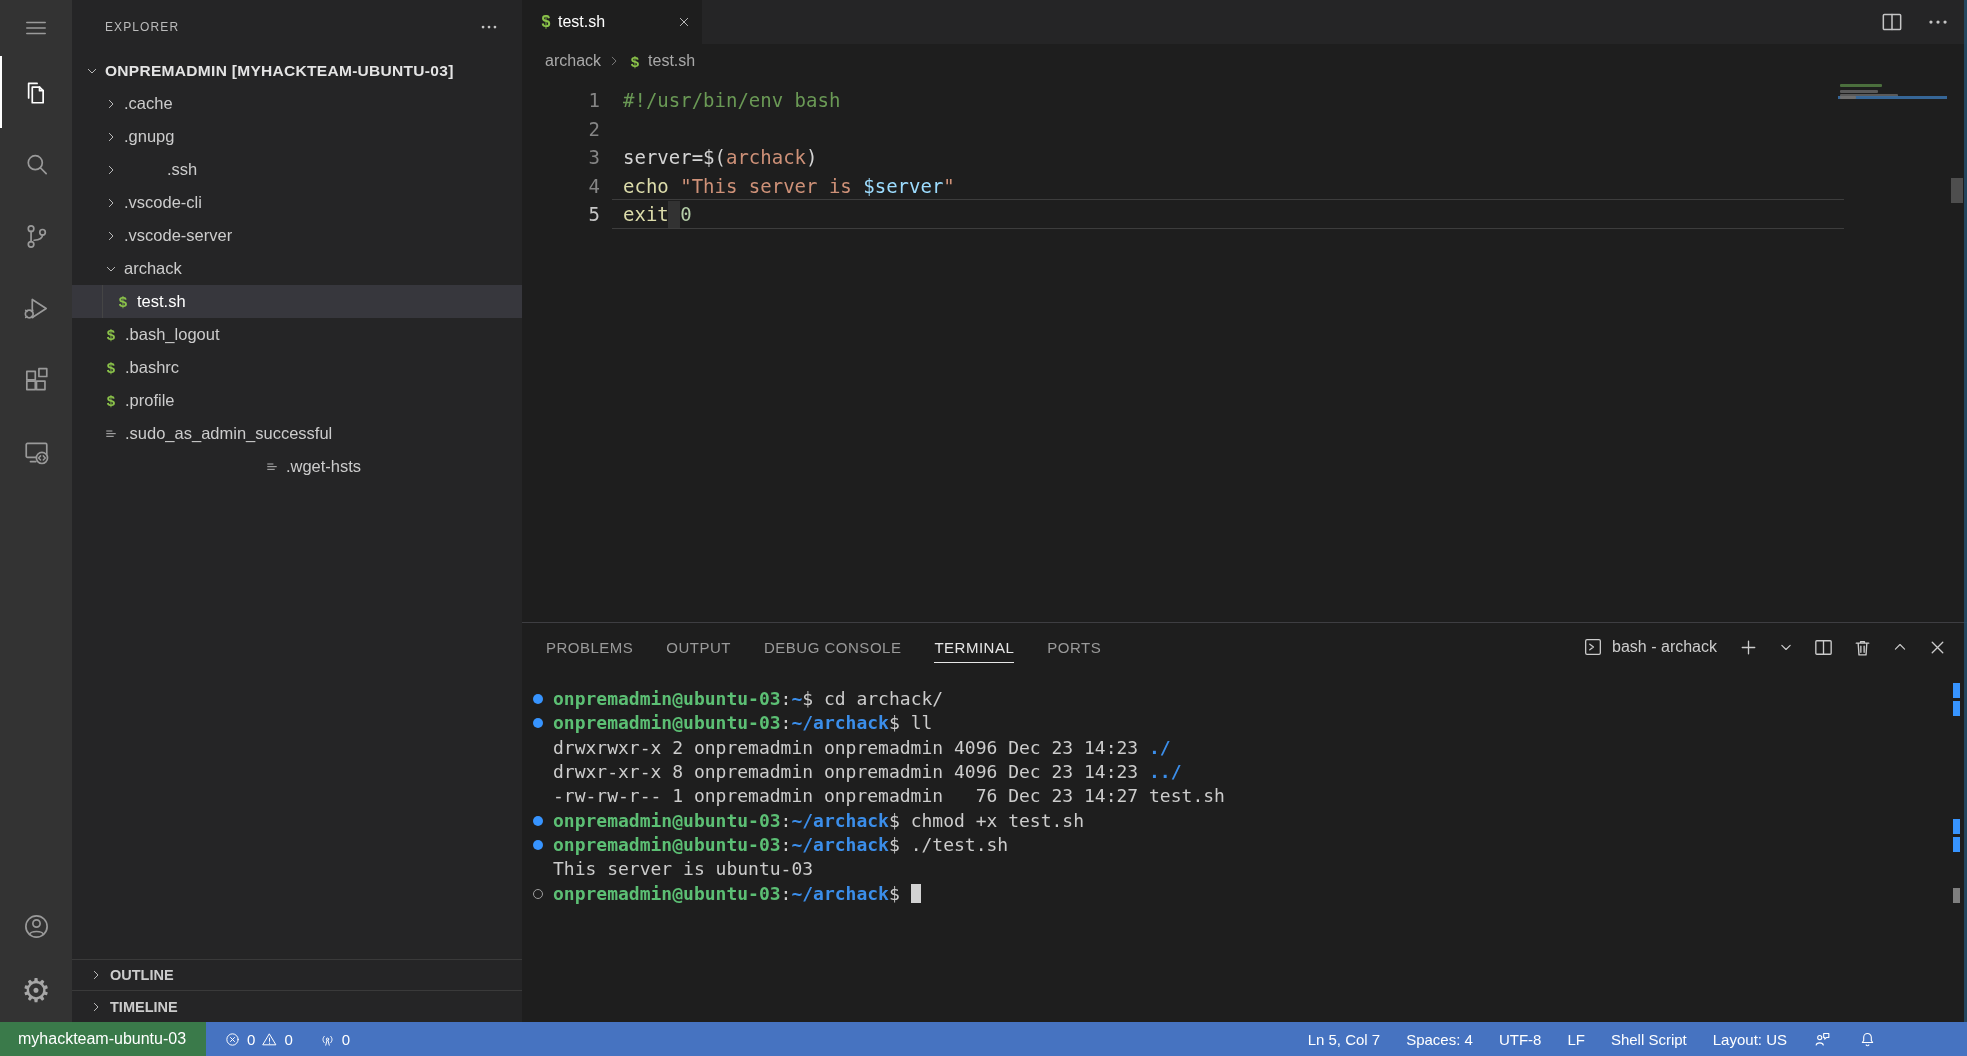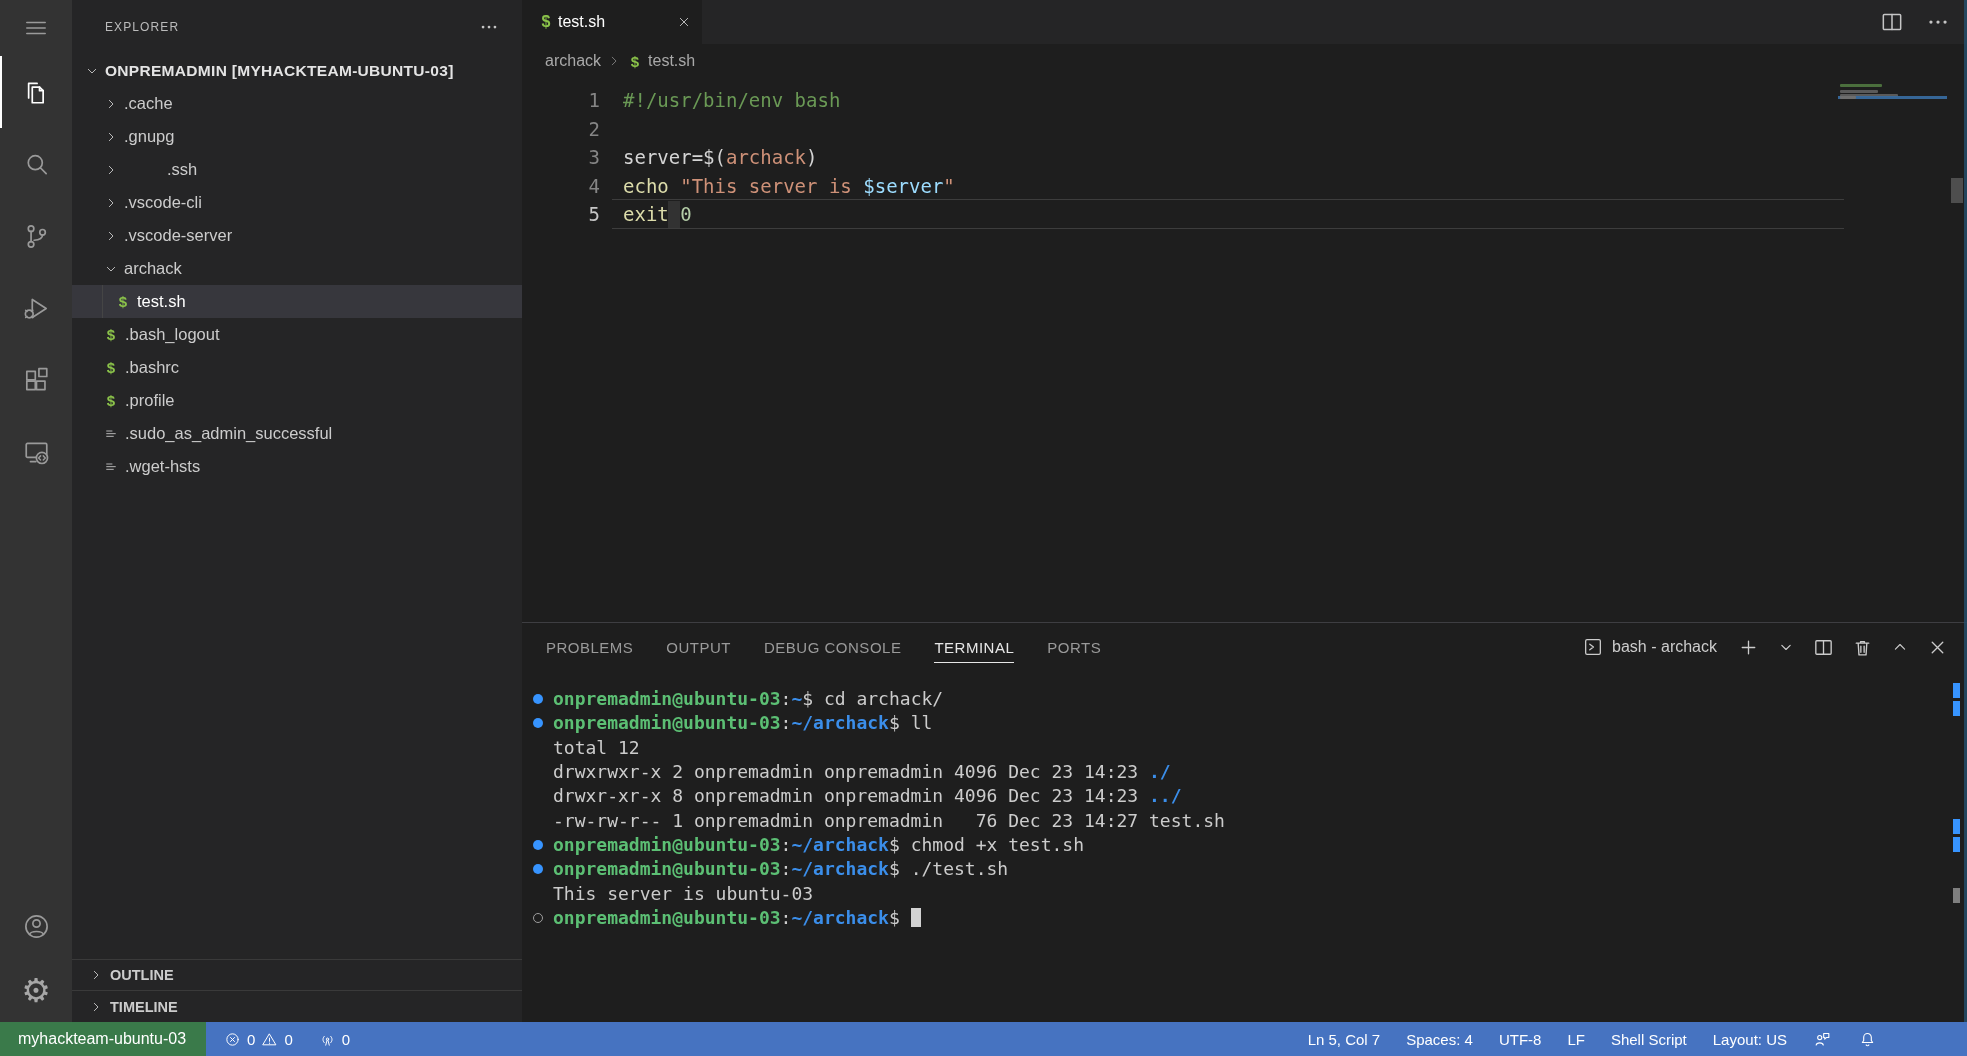--- a/index.html
+++ b/index.html
@@ -282,21 +282,21 @@
           <span>.profile</span>
         </div>
         <div class="tree-row" style="padding-left: 31px;">
           <span class="icon txt-ic" style="width:16px;height:16px">
             <svg viewBox="0 0 24 24">
               <path d="M5.5 7.5h8M5.5 11.5h13M5.5 15.5h10"></path>
             </svg>
           </span>
           <span>.sudo_as_admin_successful</span>
         </div>
-        <div class="tree-row" style="padding-left: 31px;">
+        <div class="tree-row" style="padding-left: 31px; justify-content: center;">
           <span class="icon txt-ic" style="width:16px;height:16px">
             <svg viewBox="0 0 24 24">
               <path d="M5.5 7.5h8M5.5 11.5h13M5.5 15.5h10"></path>
             </svg>
           </span>
           <span>.wget-hsts</span>
         </div>
       </div>
     <div class="side-section sec-outline">
       <span class="icon tree-chev">
@@ -422,21 +422,20 @@
               <svg viewBox="0 0 24 24">
                 <path d="M6.5 6.5l11 11M17.5 6.5l-11 11"></path>
               </svg>
             </span>
           </span>
       </div>
     </div>
     <div class="term" id="term">
         <div class="tline"><span class="deco filled"></span><span class="tg">onpremadmin@ubuntu-03</span><span class="">:</span><span class="tb">~</span><span class="">$ cd archack/</span></div>
         <div class="tline"><span class="deco filled"></span><span class="tg">onpremadmin@ubuntu-03</span><span class="">:</span><span class="tb">~/archack</span><span class="">$ ll</span></div>
-        <div class="tline"><span class="">total 12</span></div>
         <div class="tline"><span class="">drwxrwxr-x 2 onpremadmin onpremadmin 4096 Dec 23 14:23 </span><span class="tb">./</span></div>
         <div class="tline"><span class="">drwxr-xr-x 8 onpremadmin onpremadmin 4096 Dec 23 14:23 </span><span class="tb">../</span></div>
         <div class="tline"><span class="">-rw-rw-r-- 1 onpremadmin onpremadmin   76 Dec 23 14:27 test.sh</span></div>
         <div class="tline"><span class="deco filled"></span><span class="tg">onpremadmin@ubuntu-03</span><span class="">:</span><span class="tb">~/archack</span><span class="">$ chmod +x test.sh</span></div>
         <div class="tline"><span class="deco filled"></span><span class="tg">onpremadmin@ubuntu-03</span><span class="">:</span><span class="tb">~/archack</span><span class="">$ ./test.sh</span></div>
         <div class="tline"><span class="">This server is ubuntu-03</span></div>
         <div class="tline"><span class="deco empty"></span><span class="tg">onpremadmin@ubuntu-03</span><span class="">:</span><span class="tb">~/archack</span><span class="">$ </span><span class="cursor-block"></span></div>
       </div>
     <div class="tmark" style="top:60px"></div>
     <div class="tmark" style="top:78px"></div>

